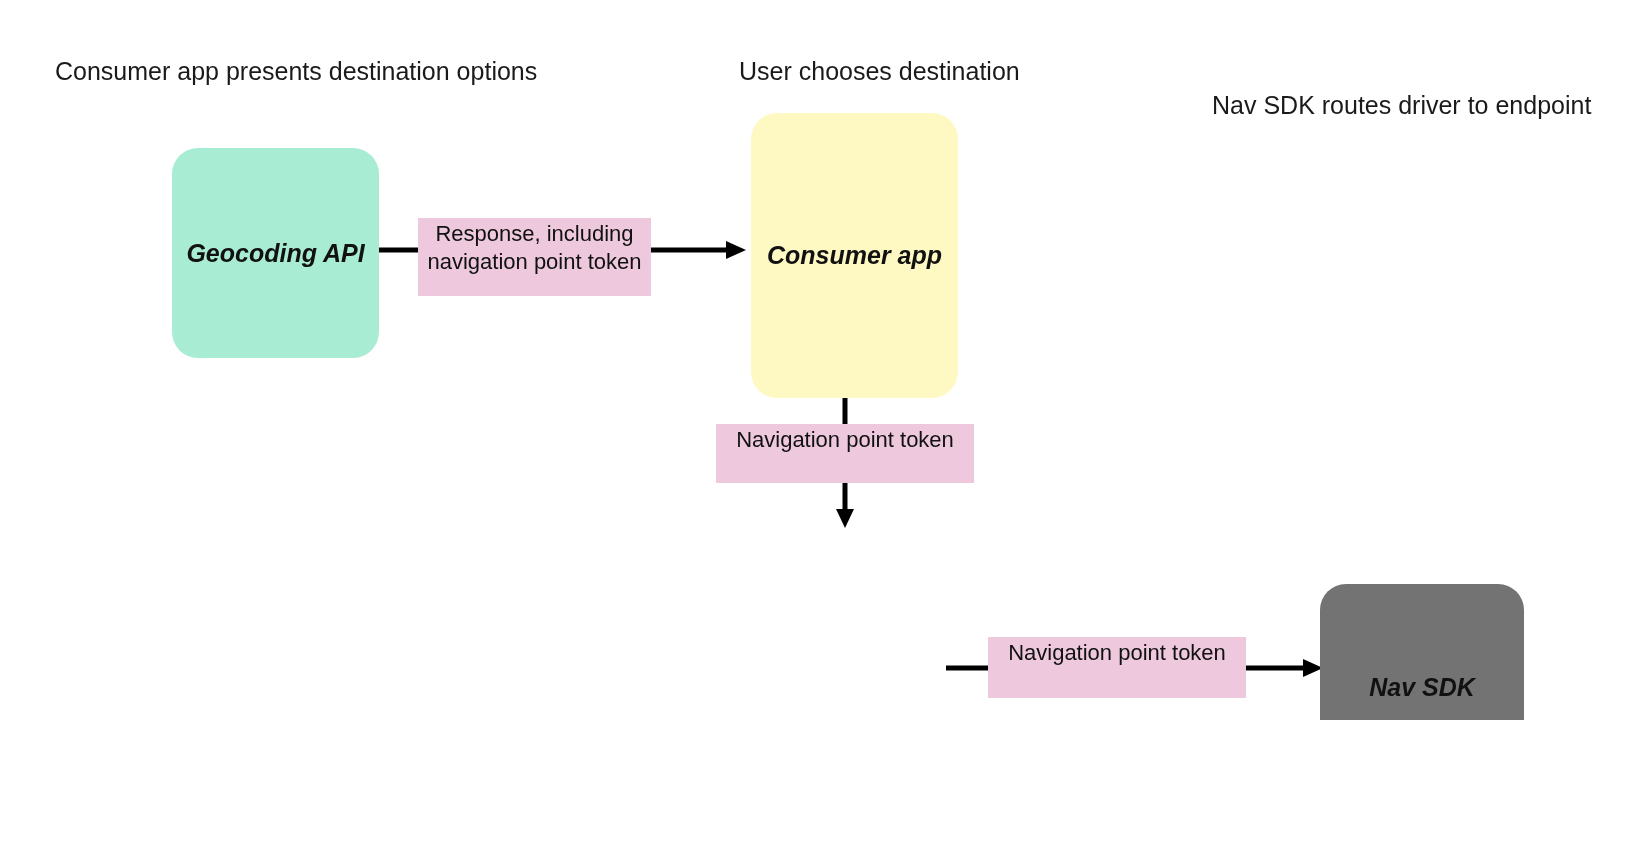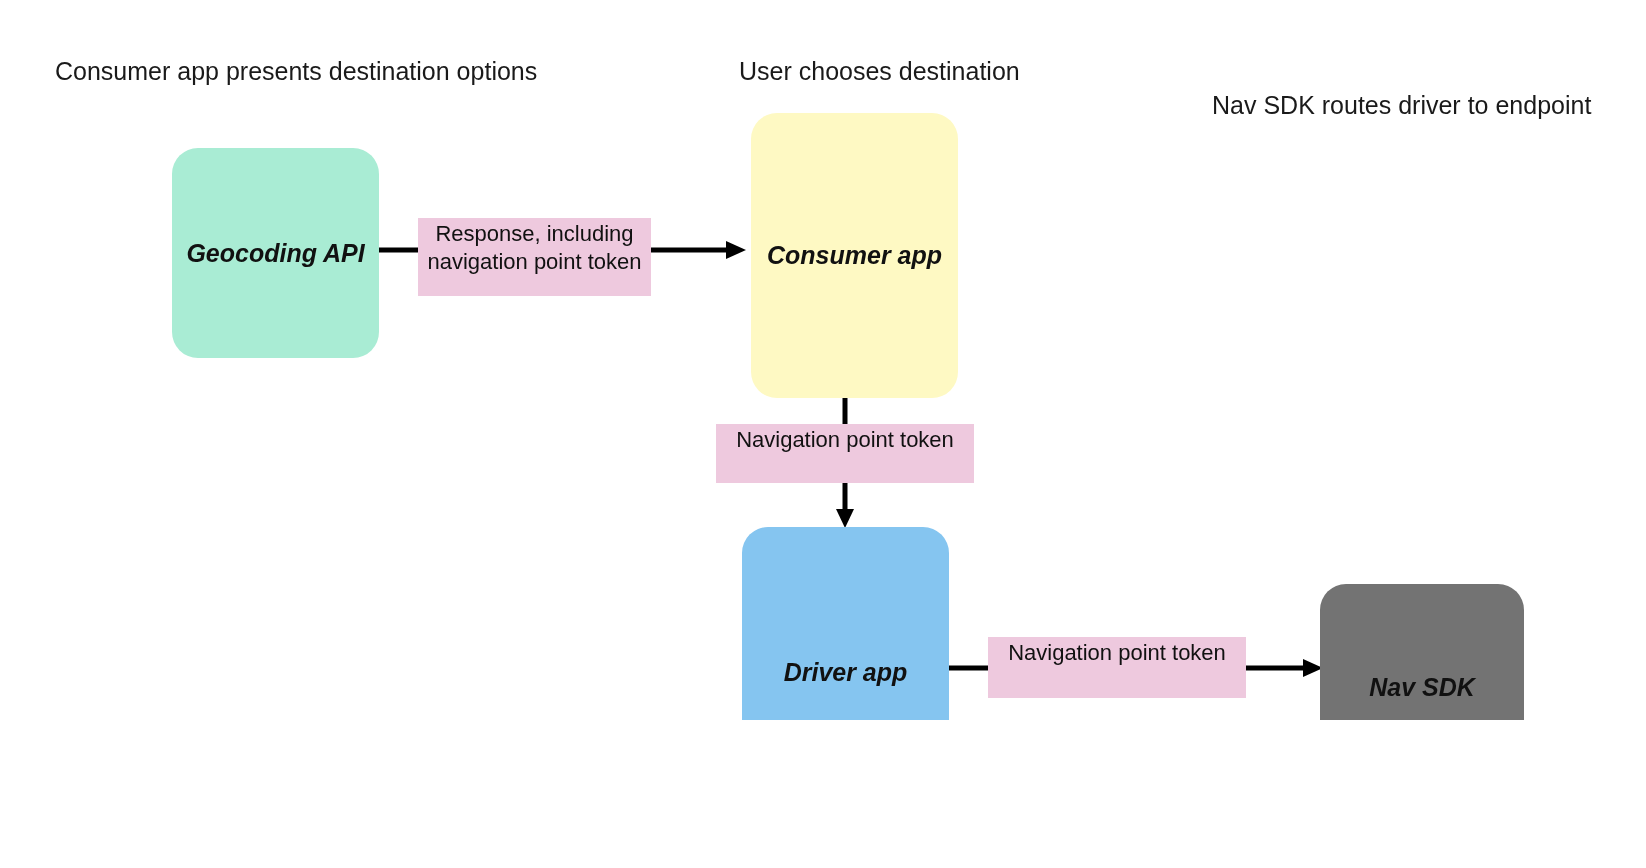--- a/index.html
+++ b/index.html
@@ -110,23 +110,20 @@
   </div>
 
   <div class="node" style="left:172px; top:148px; width:207px; height:210px; background:#a9ecd4;">
     <span>Geocoding API</span>
   </div>
 
   <div class="node" style="left:742px; top:113px; width:207px; height:285px; background:#fef9c3;margin-left:9px;">
     <span>Consumer app</span>
   </div>
 
-  <div class="node" style="left:742px; top:527px; width:207px; height:291px; background:#85c5f0;">
-    <span>Driver app</span>
-  </div>
 
   <div class="node" style="left:1320px; top:584px; width:204px; height:206px; background:#737373;">
     <span>Nav SDK</span>
   </div>
 
   <div class="edge-label" style="left:418px; top:218px; width:233px; height:78px; background:#eec9de;">
     <span>Response, including navigation point token</span>
   </div>
 
   <div class="edge-label" style="left:716px; top:424px; width:258px; height:59px; background:#eec9de;">

